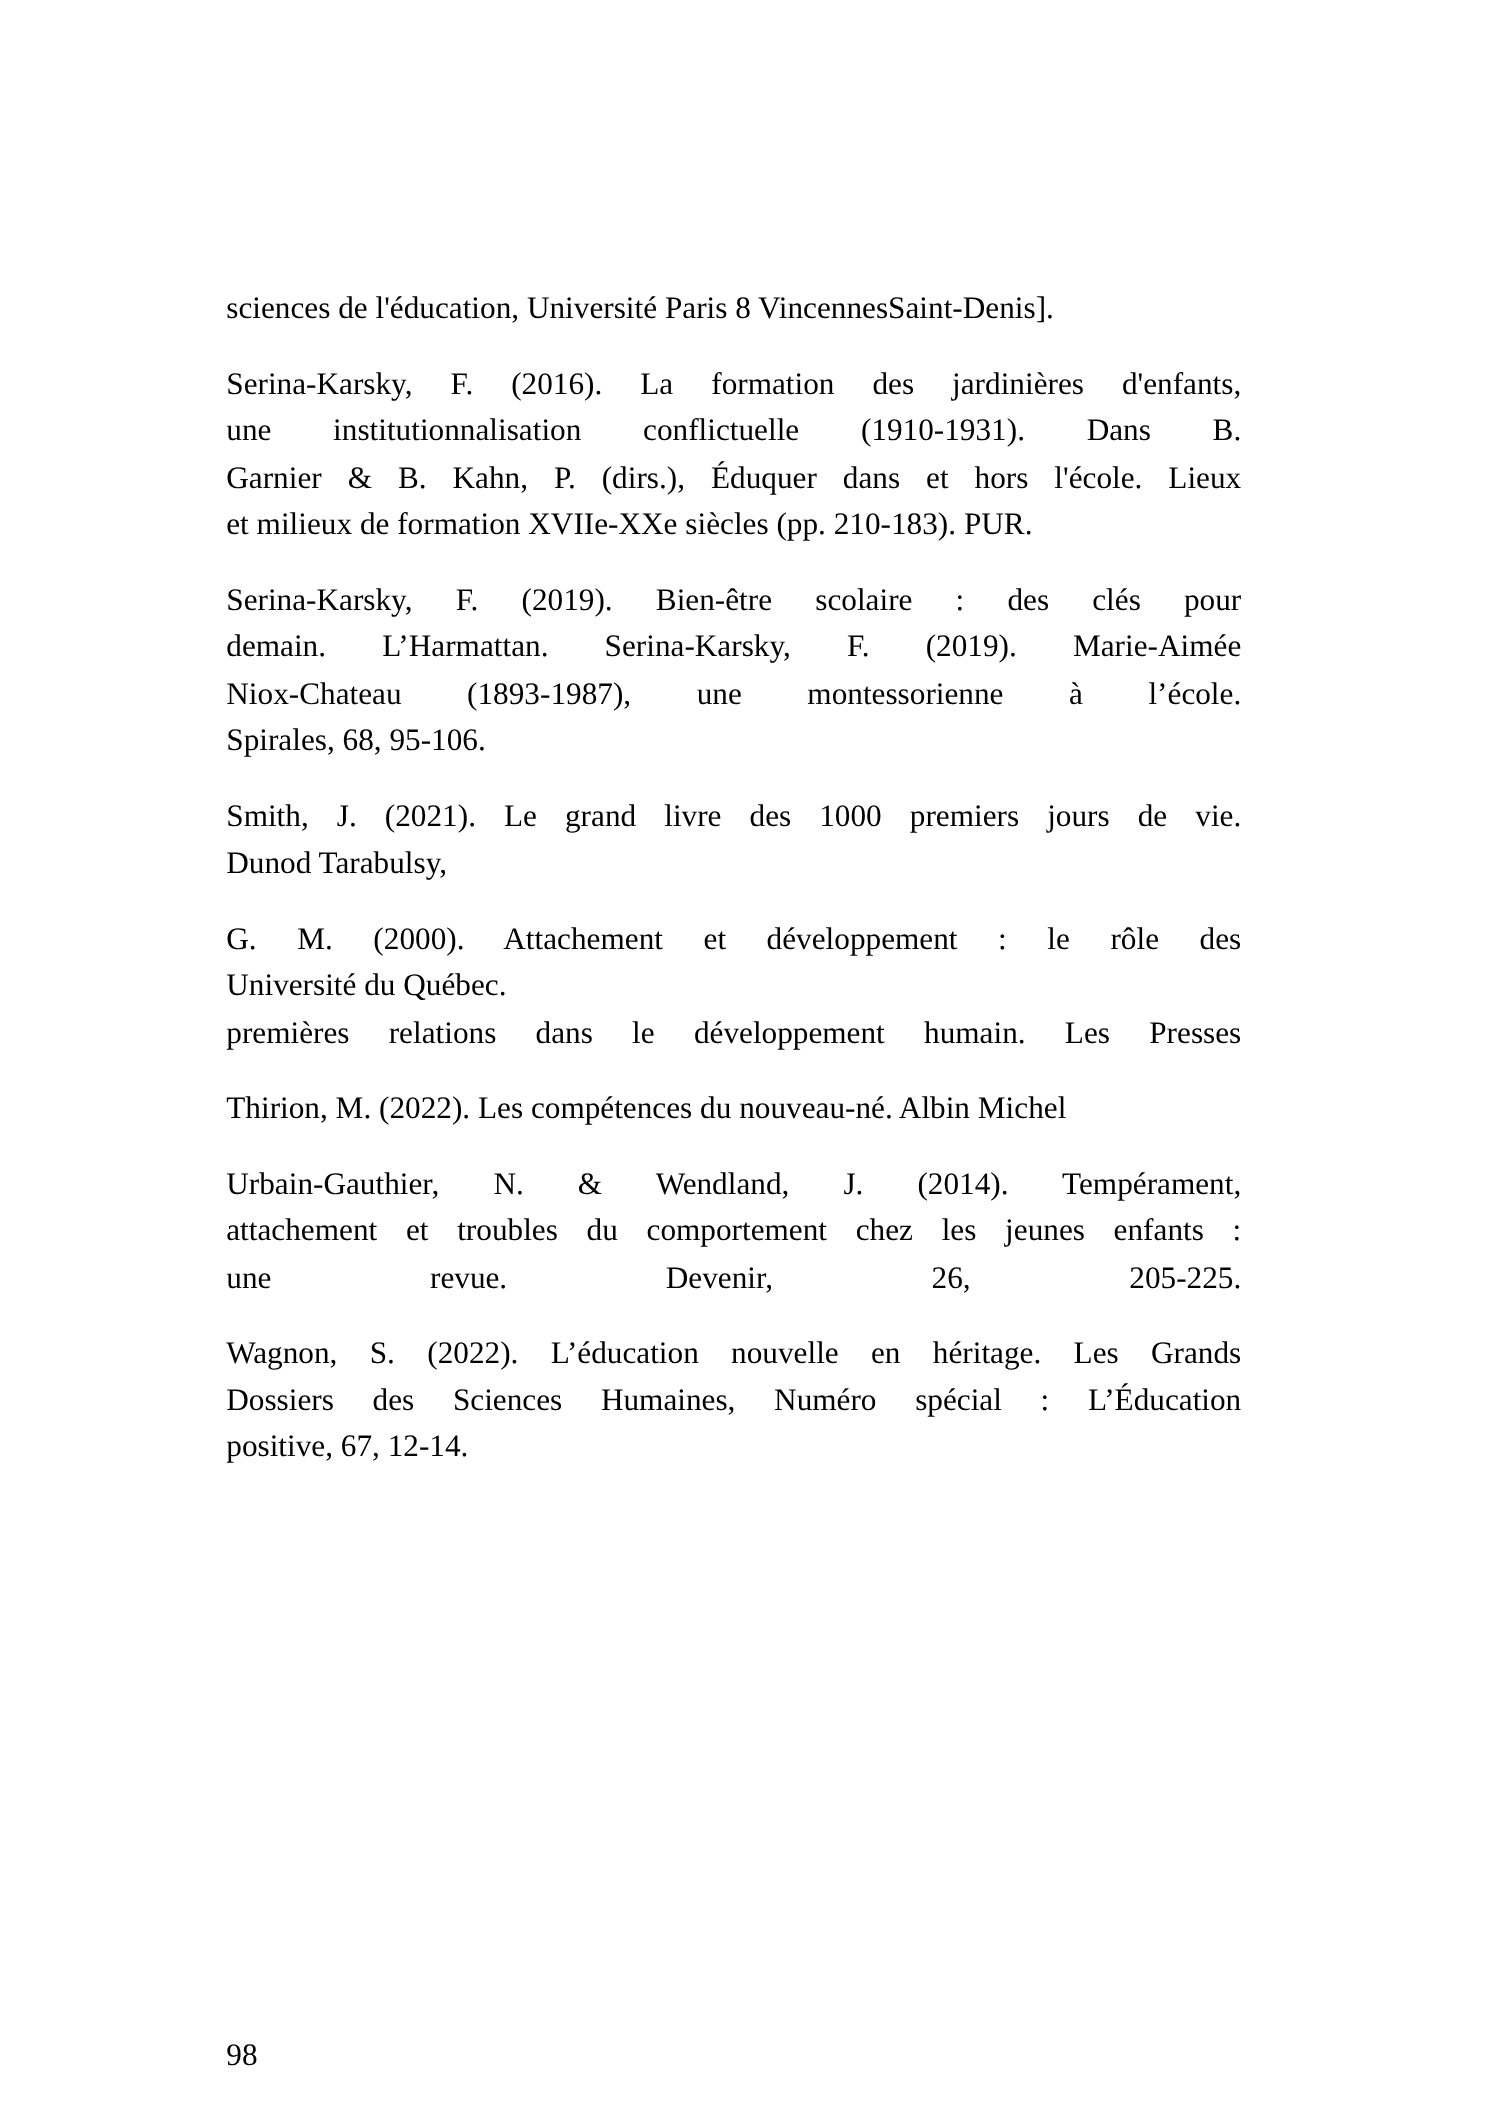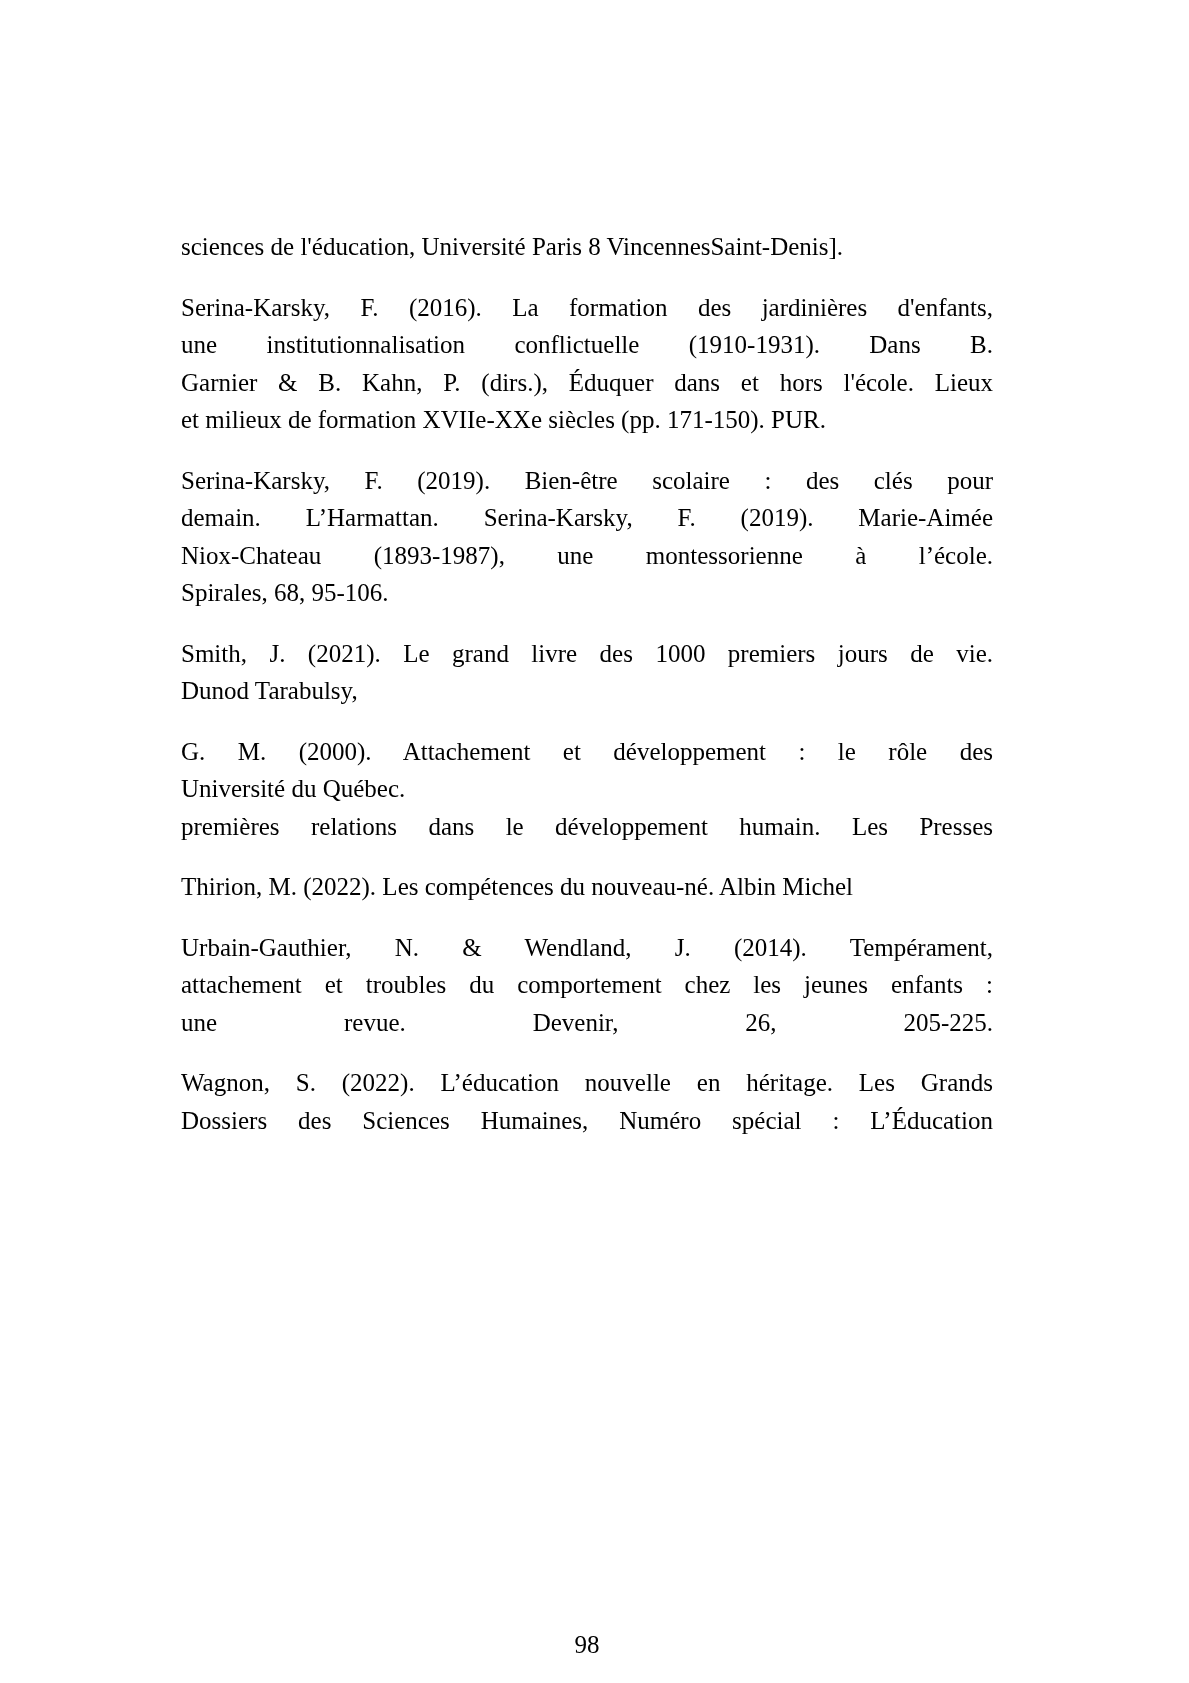--- a/index.html
+++ b/index.html
@@ -37,41 +37,41 @@
   }
   .ln.last {
     text-align: left;
     text-align-last: left;
   }
   .pageno {
     position: absolute;
     left: 181px;
     top: 1578px;
     width: 812px;
-    text-align: center;
+    text-align: left;
     font-size: 25px;
     line-height: 37.5px;
   }
 </style>
 </head>
 <body>
 
 <div class="page">
 
   <div class="textblock">
 
     <div class="para">
       <div class="ln last">sciences de l'éducation, Université Paris 8 VincennesSaint-Denis].</div>
     </div>
 
     <div class="para">
       <div class="ln">Serina-Karsky, F. (2016). La formation des jardinières d'enfants,</div>
       <div class="ln">une institutionnalisation conflictuelle (1910-1931). Dans B.</div>
       <div class="ln">Garnier &amp; B. Kahn, P. (dirs.), Éduquer dans et hors l'école. Lieux</div>
-      <div class="ln last">et milieux de formation XVIIe-XXe siècles (pp. 171-150). PUR.</div>
+      <div class="ln last">et milieux de formation XVIIe-XXe siècles (pp. 210-183). PUR.</div>
     </div>
 
     <div class="para">
       <div class="ln">Serina-Karsky, F. (2019). Bien-être scolaire : des clés pour</div>
       <div class="ln">demain. L’Harmattan. Serina-Karsky, F. (2019). Marie-Aimée</div>
       <div class="ln">Niox-Chateau (1893-1987), une montessorienne à l’école.</div>
       <div class="ln last">Spirales, 68, 95-106.</div>
     </div>
 
     <div class="para">
@@ -91,19 +91,20 @@
 
     <div class="para">
       <div class="ln">Urbain-Gauthier, N. &amp; Wendland, J. (2014). Tempérament,</div>
       <div class="ln">attachement et troubles du comportement chez les jeunes enfants :</div>
       <div class="ln">une revue. Devenir, 26, 205-225.</div>
     </div>
 
     <div class="para">
       <div class="ln">Wagnon, S. (2022). L’éducation nouvelle en héritage. Les Grands</div>
       <div class="ln">Dossiers des Sciences Humaines, Numéro spécial : L’Éducation</div>
+      <div class="ln last">positive, 67, 12-14.</div>
     </div>
 
   </div>
 
   <div class="pageno">98</div>
 
 </div>
 
 </body></html>

